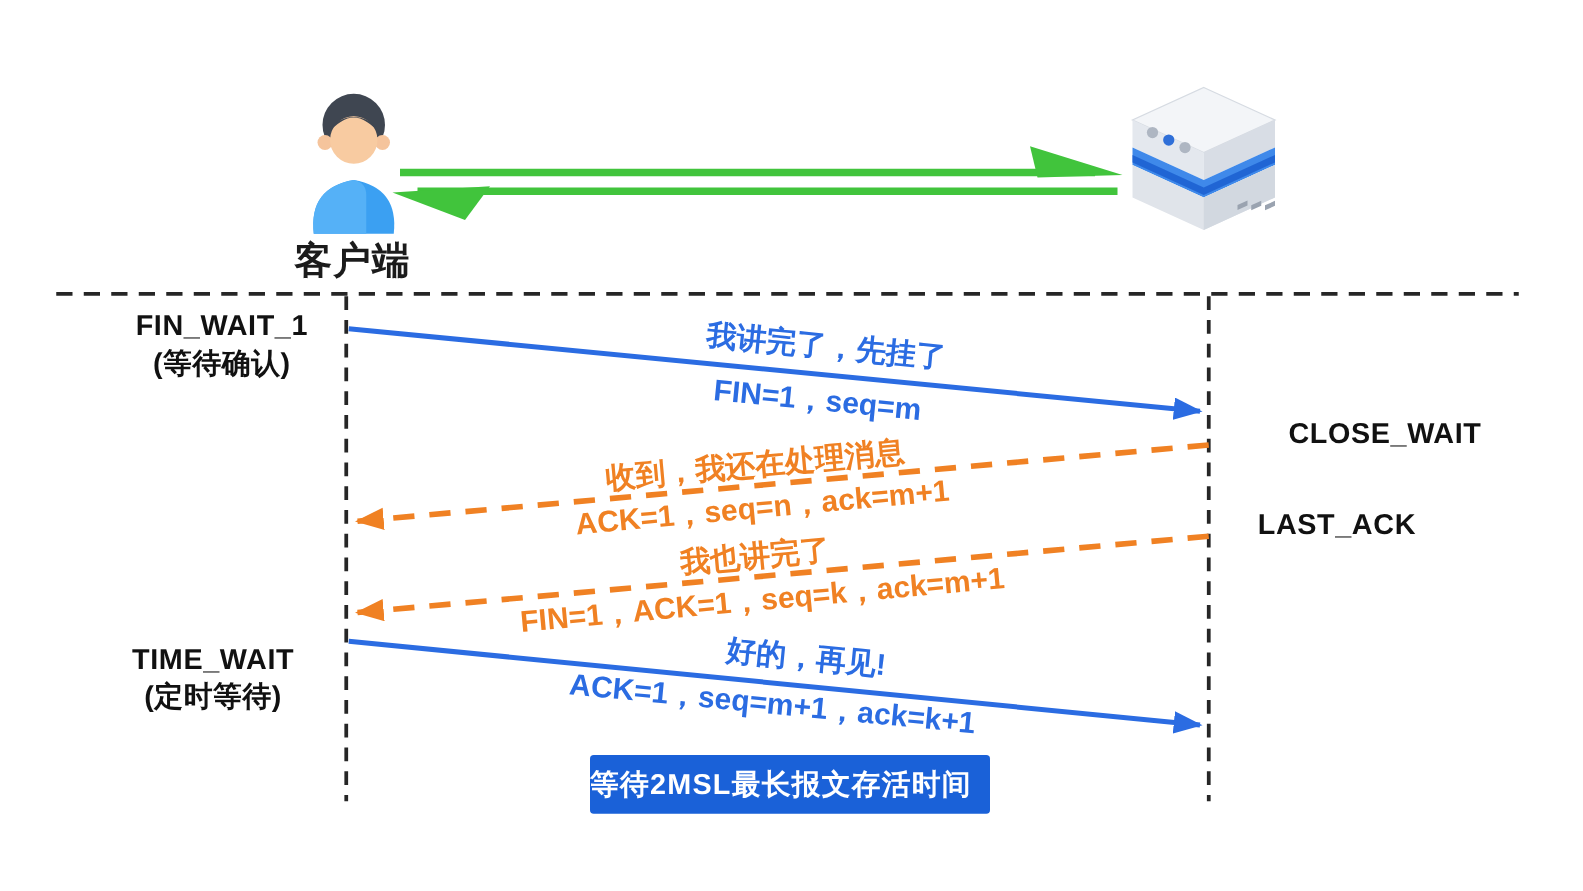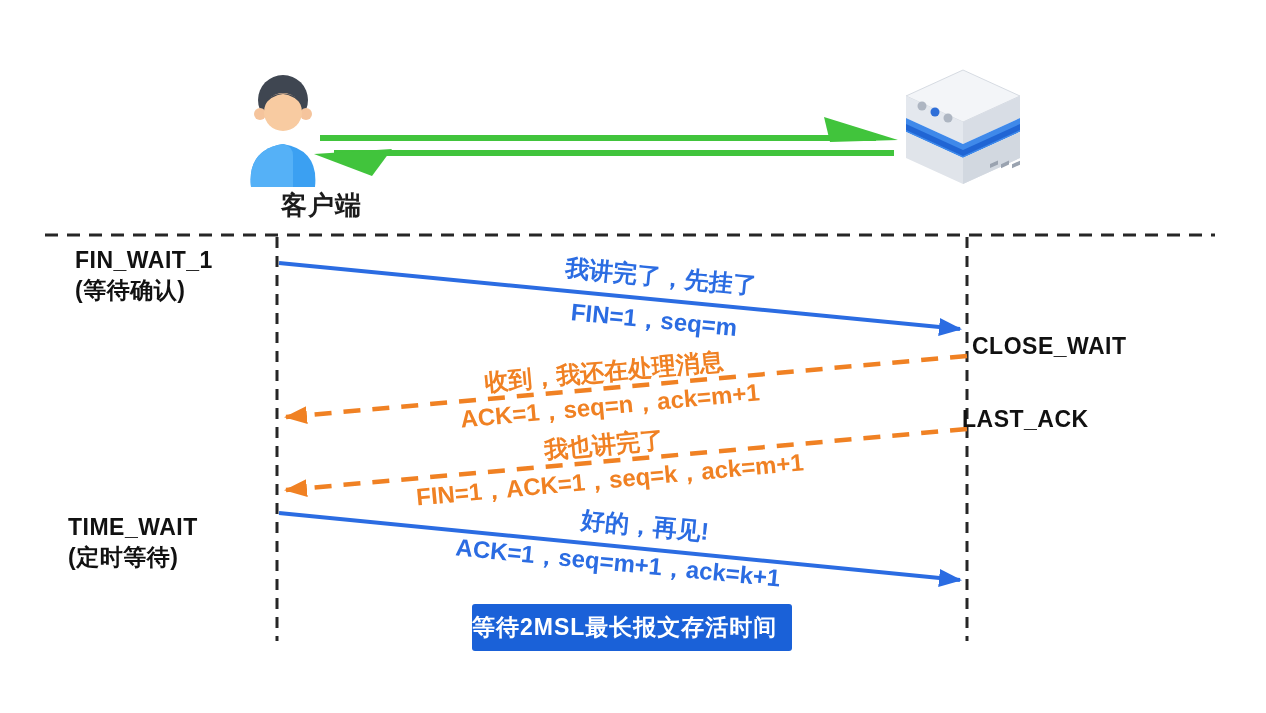--- a/index.html
+++ b/index.html
@@ -4,26 +4,26 @@
 <style>
   html,body{margin:0;padding:0;background:#ffffff;}
   #canvas{
     position:relative;width:1266px;height:713px;background:#ffffff;overflow:hidden;
     font-family:"Liberation Sans","DejaVu Sans",sans-serif;
   }
   .abs{position:absolute;}
   svg{display:block;}
   
   .actor-label{
-    position:absolute;width:160px;text-align:right;
-    font-size:26px;font-weight:bold;color:#1b1b1b;letter-spacing:1px;
+    position:absolute;width:160px;text-align:center;
+    font-size:30px;font-weight:bold;color:#1b1b1b;letter-spacing:1px;
   }
   
   .state{
-    position:absolute;color:#111111;
+    position:absolute;text-align:center;color:#111111;
     font-size:23px;font-weight:bold;line-height:30px;letter-spacing:0.5px;
   }
   
   .msg{
     position:absolute;white-space:nowrap;font-weight:bold;font-size:24px;
     transform:translate(-50%,-50%) rotate(var(--rot));
   }
   .msg.blue{color:#2B6CE2;}
   .msg.orange{color:#F08123;}
   
@@ -98,21 +98,21 @@
 
   <div class="state" style="left:75px;top:245px;width:205px;">
     <div>FIN_WAIT_1</div>
     <div>(等待确认)</div>
   </div>
   <div class="state" style="left:68px;top:512px;width:205px;">
     <div>TIME_WAIT</div>
     <div>(定时等待)</div>
   </div>
 
-  <div class="state" style="left:972px;top:331px;width:200px;">
+  <div class="state" style="left:1008px;top:331px;width:200px;">
     <div>CLOSE_WAIT</div>
   </div>
   <div class="state" style="left:962px;top:404px;width:215px;">
     <div>LAST_ACK</div>
   </div>
 
   <div class="msg blue" style="--rot:5.5deg;  left:661px;top:277px;">我讲完了，先挂了</div>
   <div class="msg blue" style="--rot:5.5deg;  left:654px;top:320px;">FIN=1，seq=m</div>
 
   <div class="msg orange" style="--rot:-5.2deg; left:604px;top:372px;">收到，我还在处理消息</div>

